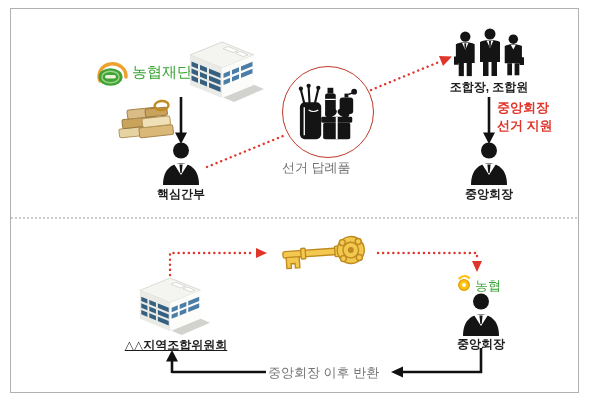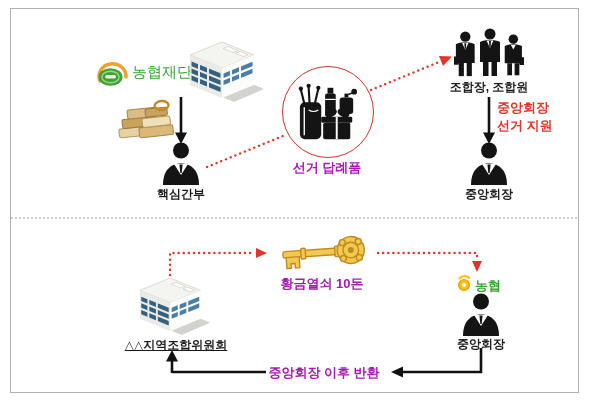--- a/index.html
+++ b/index.html
@@ -2,24 +2,24 @@
 <html><head>
 <meta charset="utf-8">
 <style>
   html,body{margin:0;padding:0;background:#fff;}
   body{font-family:"Liberation Sans","DejaVu Sans",sans-serif;}
   .stage{position:relative;width:600px;height:416px;background:#fff;overflow:hidden;}
   .frame{position:absolute;left:10px;top:8px;width:567px;height:383px;border:1px solid #b0b0b0;background:#fff;}
   .abs{position:absolute;}
   .sec-title{font-size:17px;font-weight:bold;color:#111;letter-spacing:0.5px;}
   .icon-label{font-size:12px;font-weight:700;color:#1c1c1c;text-align:center;white-space:nowrap;}
-  .red-note{font-size:13px;font-weight:bold;color:#a21caf;text-align:center;white-space:nowrap;}
+  .red-note{font-size:13px;font-weight:normal;color:#737373;white-space:nowrap;}
   .red-note-left{font-size:13px;font-weight:bold;color:#e0352b;text-align:left;line-height:1.35;white-space:nowrap;}
   .green-logo-text{font-size:15px;font-weight:normal;color:#3aa335;white-space:nowrap;}
-  .green-logo-text-sm{font-size:13px;font-weight:bold;color:#3aa335;white-space:nowrap;}
+  .green-logo-text-sm{font-size:13px;font-weight:normal;color:#3aa335;white-space:nowrap;}
   .gift-circle{position:absolute;left:282px;top:66px;width:90px;height:90px;border:1.6px solid #c0392b;border-radius:50%;background:#fff;display:flex;align-items:center;justify-content:center;}
   svg{display:block;}
   .overlay{position:absolute;left:0;top:0;pointer-events:none;}
 </style>
 </head>
 <body>
 
 <div class="stage">
   <div class="frame"></div>
 
@@ -195,21 +195,20 @@
         <circle cx="72" cy="17" r="13.5"></circle>
         <circle cx="72" cy="17" r="7.8" fill="none"></circle>
         <circle cx="72" cy="17" r="3" fill="#c08a20" stroke="none"></circle>
         <circle cx="64" cy="9" r="3"></circle>
           <circle cx="80" cy="9" r="3"></circle>
         <circle cx="64" cy="25" r="3"></circle>
           <circle cx="80" cy="25" r="3"></circle>
       </g>
     </svg>
   </div>
-  <div class="abs red-note" style="left:274px;top:275px;width:96px;">황금열쇠 10돈</div>
 
   <div class="abs" style="left:456px;top:274px;">
     <svg width="16" height="18" viewBox="0 0 16 18">
       <path d="M3.5,4.5 C6.5,1.5 10.5,1.5 13,3.8" stroke="#ffc20e" stroke-width="2.4" fill="none" stroke-linecap="round"></path>
       <circle cx="8" cy="11" r="5.3" fill="#ffc20e" stroke="#e0a000" stroke-width="1.3"></circle>
       <circle cx="8" cy="11" r="1.9" fill="#fff"></circle>
     </svg>
   </div>
   <div class="abs green-logo-text-sm" style="left:475px;top:277px;">농협</div>
 

